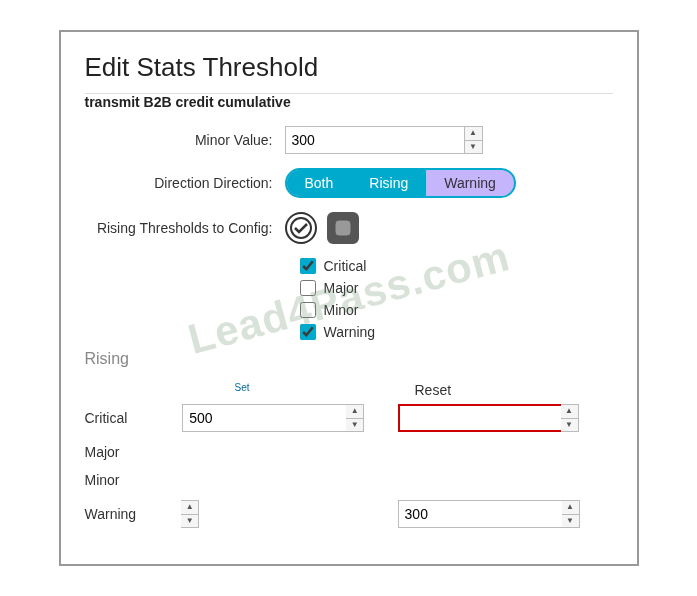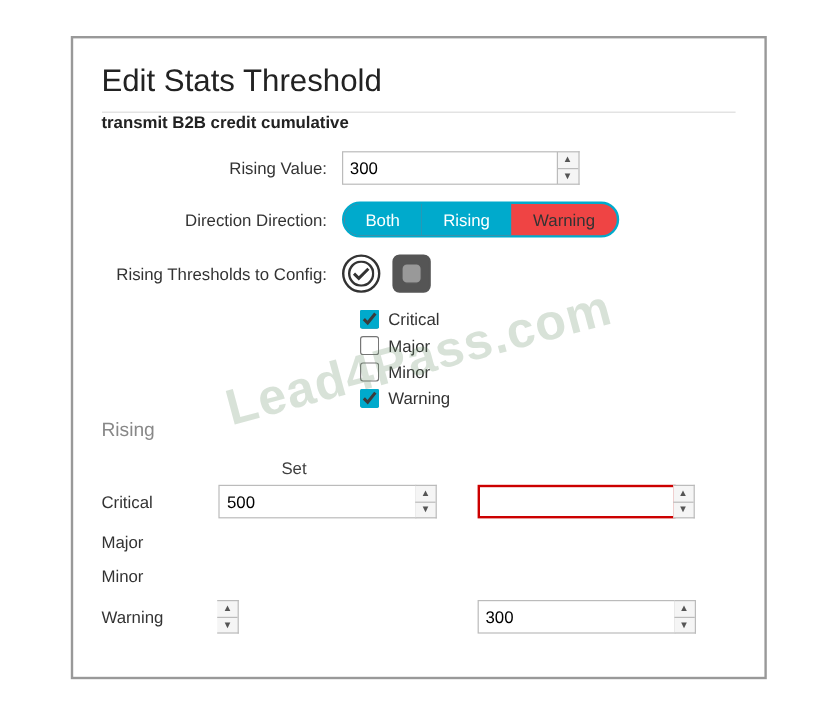--- a/index.html
+++ b/index.html
@@ -80,21 +80,21 @@
     }
     .spin-btn span:first-child {
       border-bottom: 1px solid #bbb;
     }
     
     .toggle-group {
       display: flex;
       border-radius: 20px;
       overflow: hidden;
       border: 2px solid #00aacc;
-      background: #ef4444;
+      background: #c4b5fd;
     }
     .toggle-btn {
       padding: 5px 18px;
       font-size: 14px;
       cursor: pointer;
       border: none;
       background: transparent;
       color: #333;
       font-weight: 500;
     }
@@ -168,22 +168,22 @@
       display: flex;
       margin-bottom: 6px;
     }
     .th-label-col {
       width: 100px;
       font-size: 14px;
     }
     .th-set-col {
       width: 200px;
       padding-left: 50px;
-      font-size: 14px;
-      color: #404040;
+      font-size: 10px;
+      color: #0369a1;
     }
     .th-reset-col {
       width: 220px;
       padding-left: 30px;
       font-size: 14px;
       color: #333;
     }
     .th-data-row {
       display: flex;
       align-items: center;
@@ -232,21 +232,21 @@
 </head>
 <body>
 
 <div class="dialog">
   <div class="watermark">Lead4Pass.com</div>
 
   <div class="dialog-title">Edit Stats Threshold</div>
   <div class="subtitle">transmit B2B credit cumulative</div>
 
   <div class="form-row">
-    <div class="form-label">Rising Value:</div>
+    <div class="form-label">Minor Value:</div>
     <div class="normal-value-input">
       <input class="number-input" type="text" value="300" style="border: 1px solid rgb(187, 187, 187); height: 28px; width: 180px; padding: 0px 6px; font-size: 14px;">
       <div class="spin-btn">
         <span>▲</span>
         <span>▼</span>
       </div>
     </div>
   </div>
 
   <div class="form-row">
@@ -294,20 +294,21 @@
     </label>
   </div>
 
   <div class="section-heading">Rising</div>
 
   <div class="threshold-table">
 
     <div class="th-header-row">
       <div class="th-label-col"></div>
       <div class="th-set-col">Set</div>
+      <div class="th-reset-col">Reset</div>
     </div>
 
     <div class="th-data-row">
       <div class="th-row-label">Critical</div>
       <div class="th-set-field">
         <input type="text" class="field-input" value="500" style="">
         <div class="spin-btn" style="margin-left:-1px;">
           <span>▲</span>
           <span>▼</span>
         </div>

